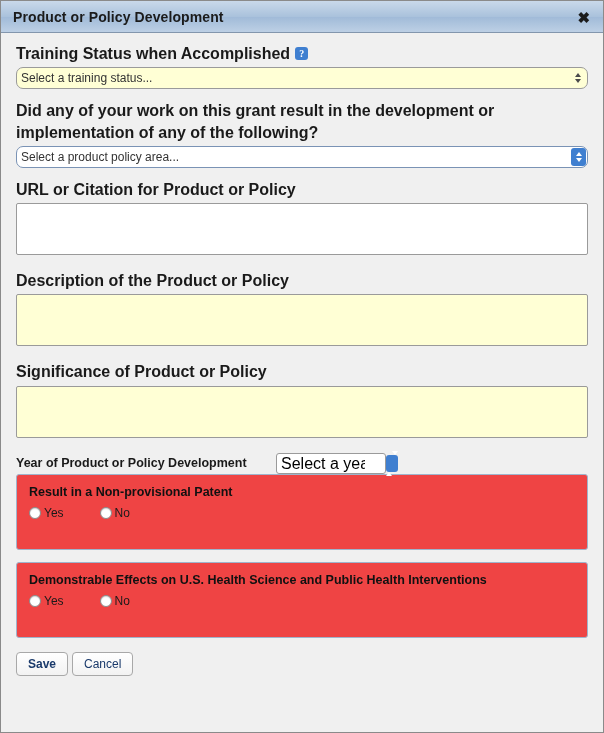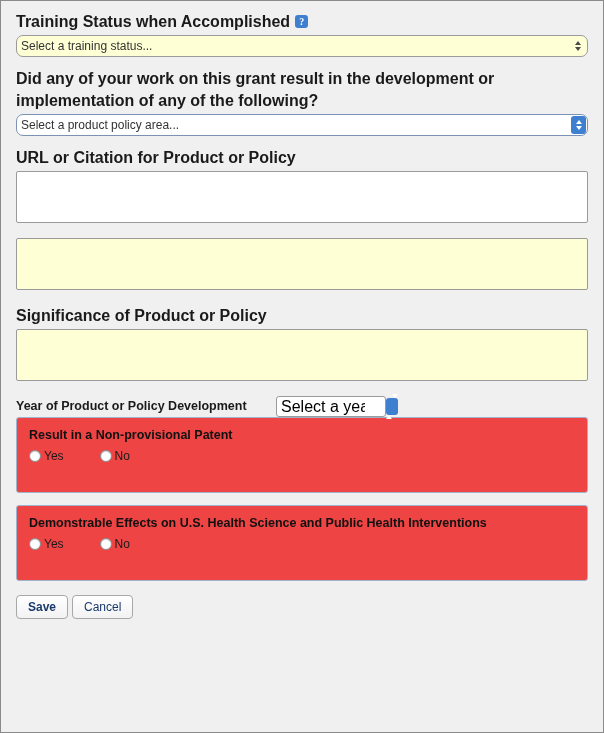--- a/index.html
+++ b/index.html
@@ -235,20 +235,24 @@
     cursor: pointer;
     font-weight: bold;
   }
   .btn.cancel { font-weight: normal; color: #1a3a6b; }
 </style>
 </head>
 <body>
 
 <div class="dialog">
 
+  <div class="titlebar">
+    <span class="title-text">Product or Policy Development</span>
+    <span class="close-btn">✖</span>
+  </div>
 
   <div class="body">
 
     <div class="field-block">
       <div class="label-row">
         <span class="label" style="margin:0;">Training Status when Accomplished</span>
         <span class="help-icon">?</span>
       </div>
       <div class="select-wrap">
         <select class="wide">
@@ -273,20 +277,21 @@
         </span>
       </div>
     </div>
 
     <div class="field-block">
       <div class="label">URL or Citation for Product or Policy</div>
       <textarea class="white" placeholder="" style=""></textarea>
     </div>
 
     <div class="field-block">
+      <div class="label">Description of the Product or Policy</div>
       <textarea class="yellow" placeholder="" style=""></textarea>
     </div>
 
     <div class="field-block">
       <div class="label">Significance of Product or Policy</div>
       <textarea class="yellow" placeholder="" style=""></textarea>
     </div>
 
     <div class="year-row">
       <div class="year-label">Year of Product or Policy Development</div>

